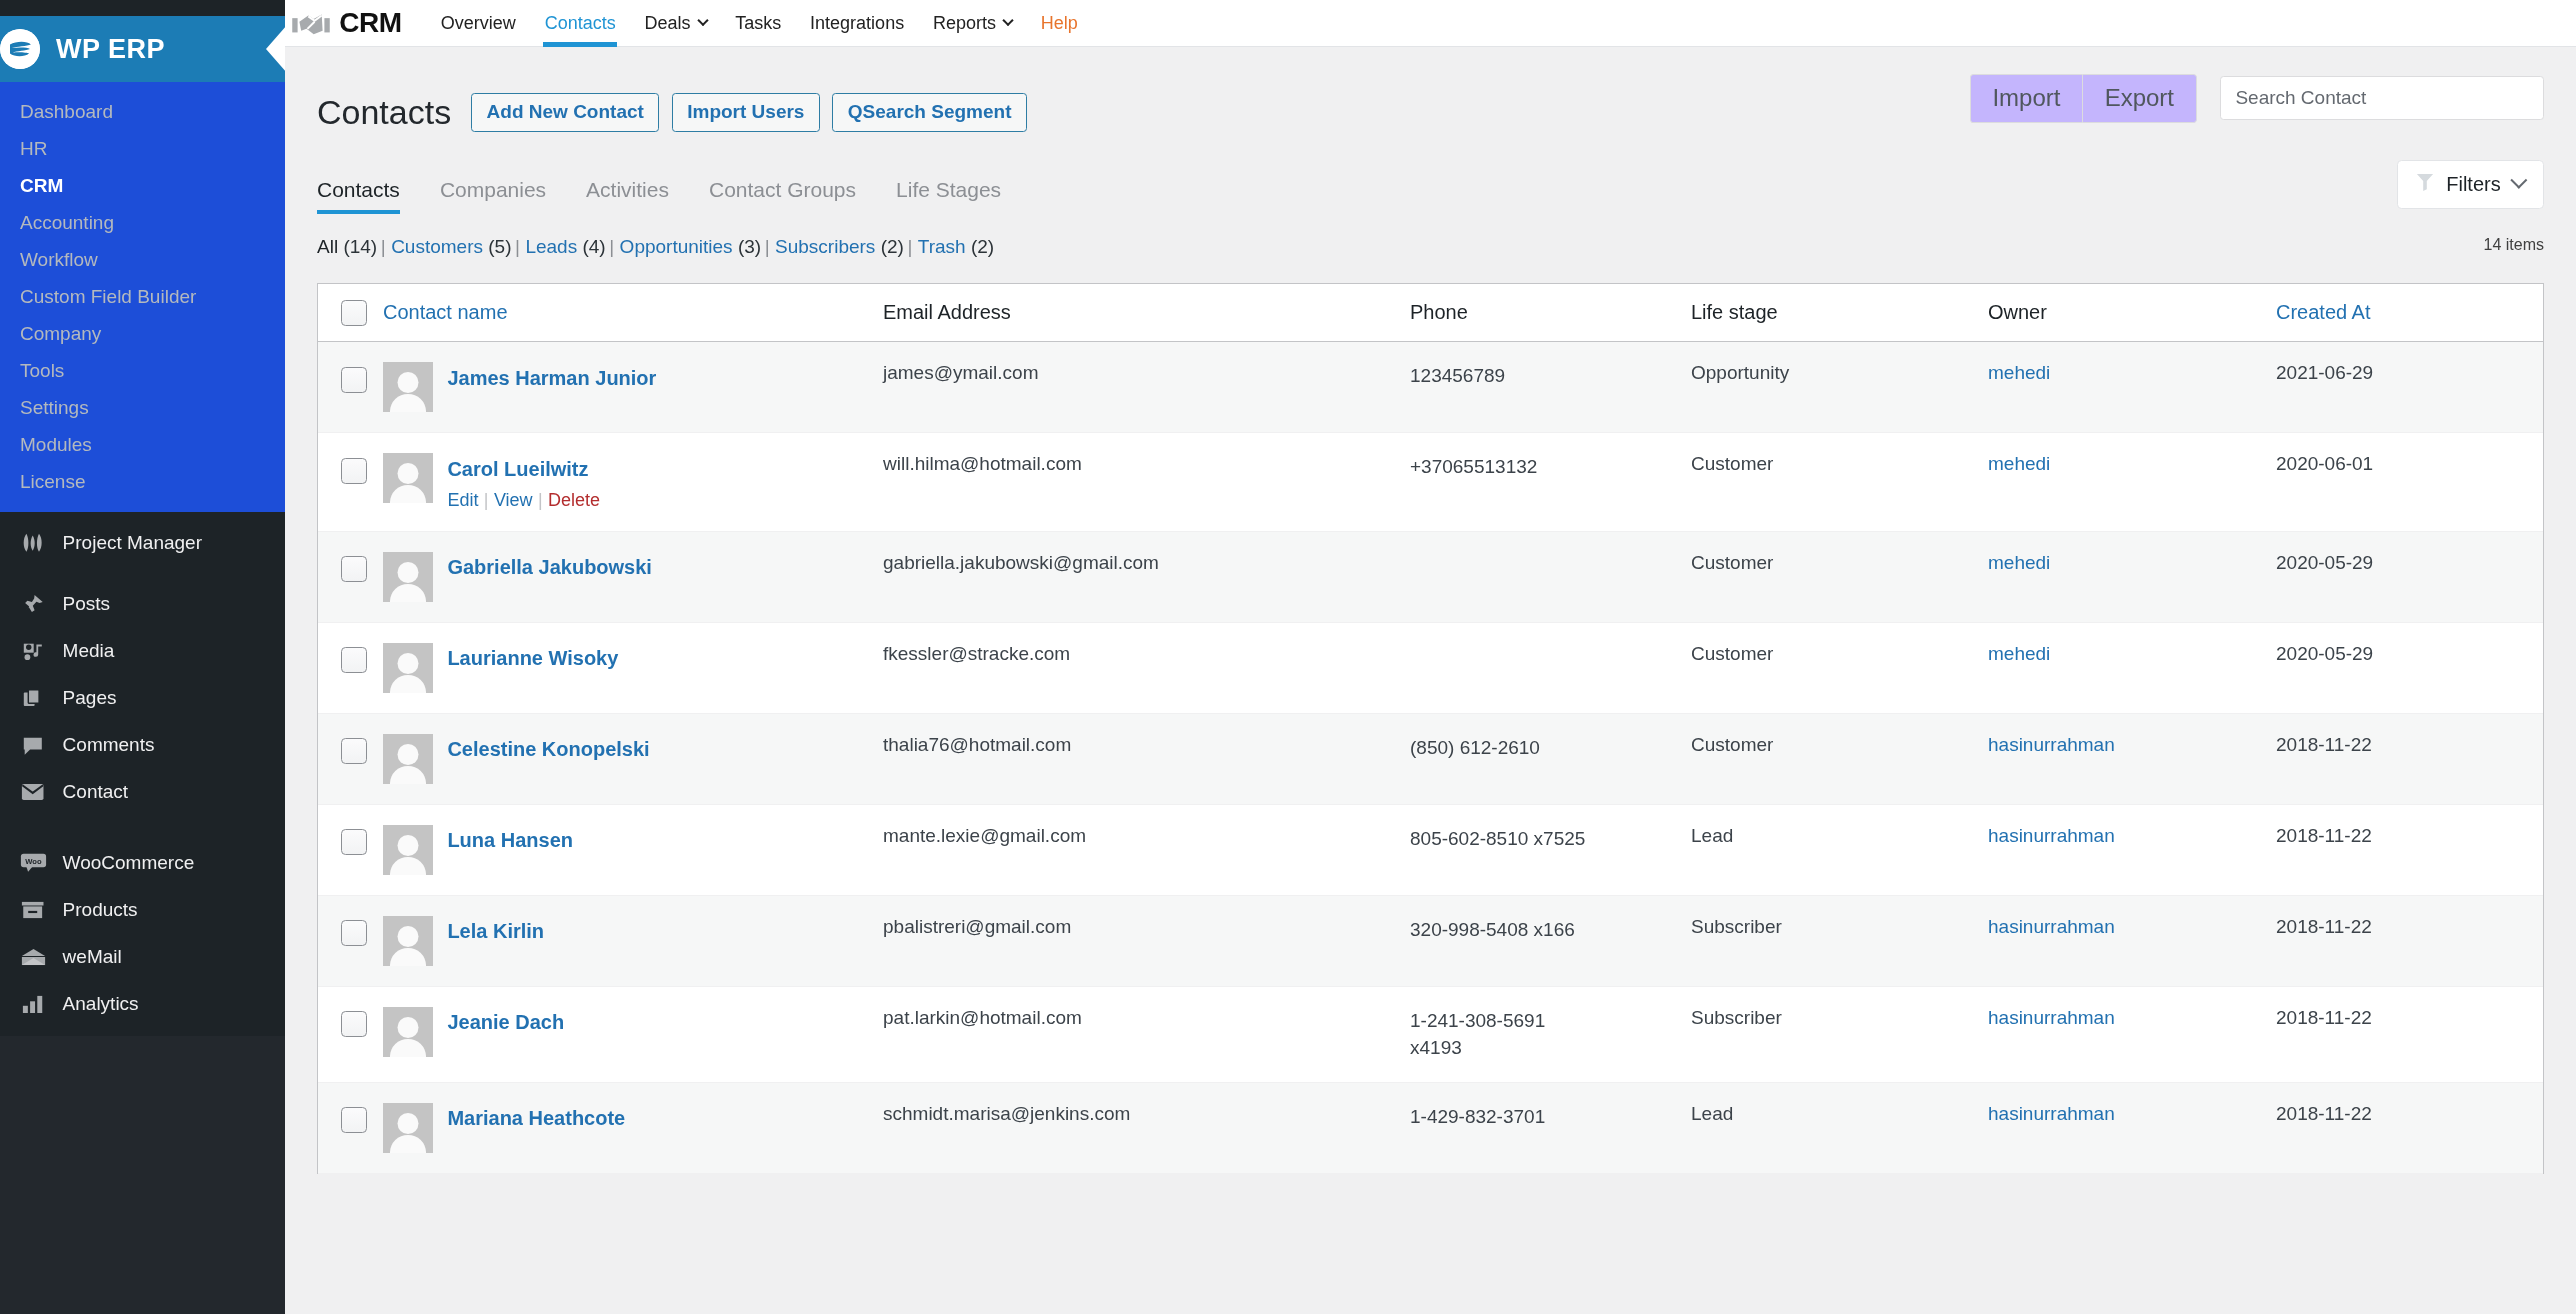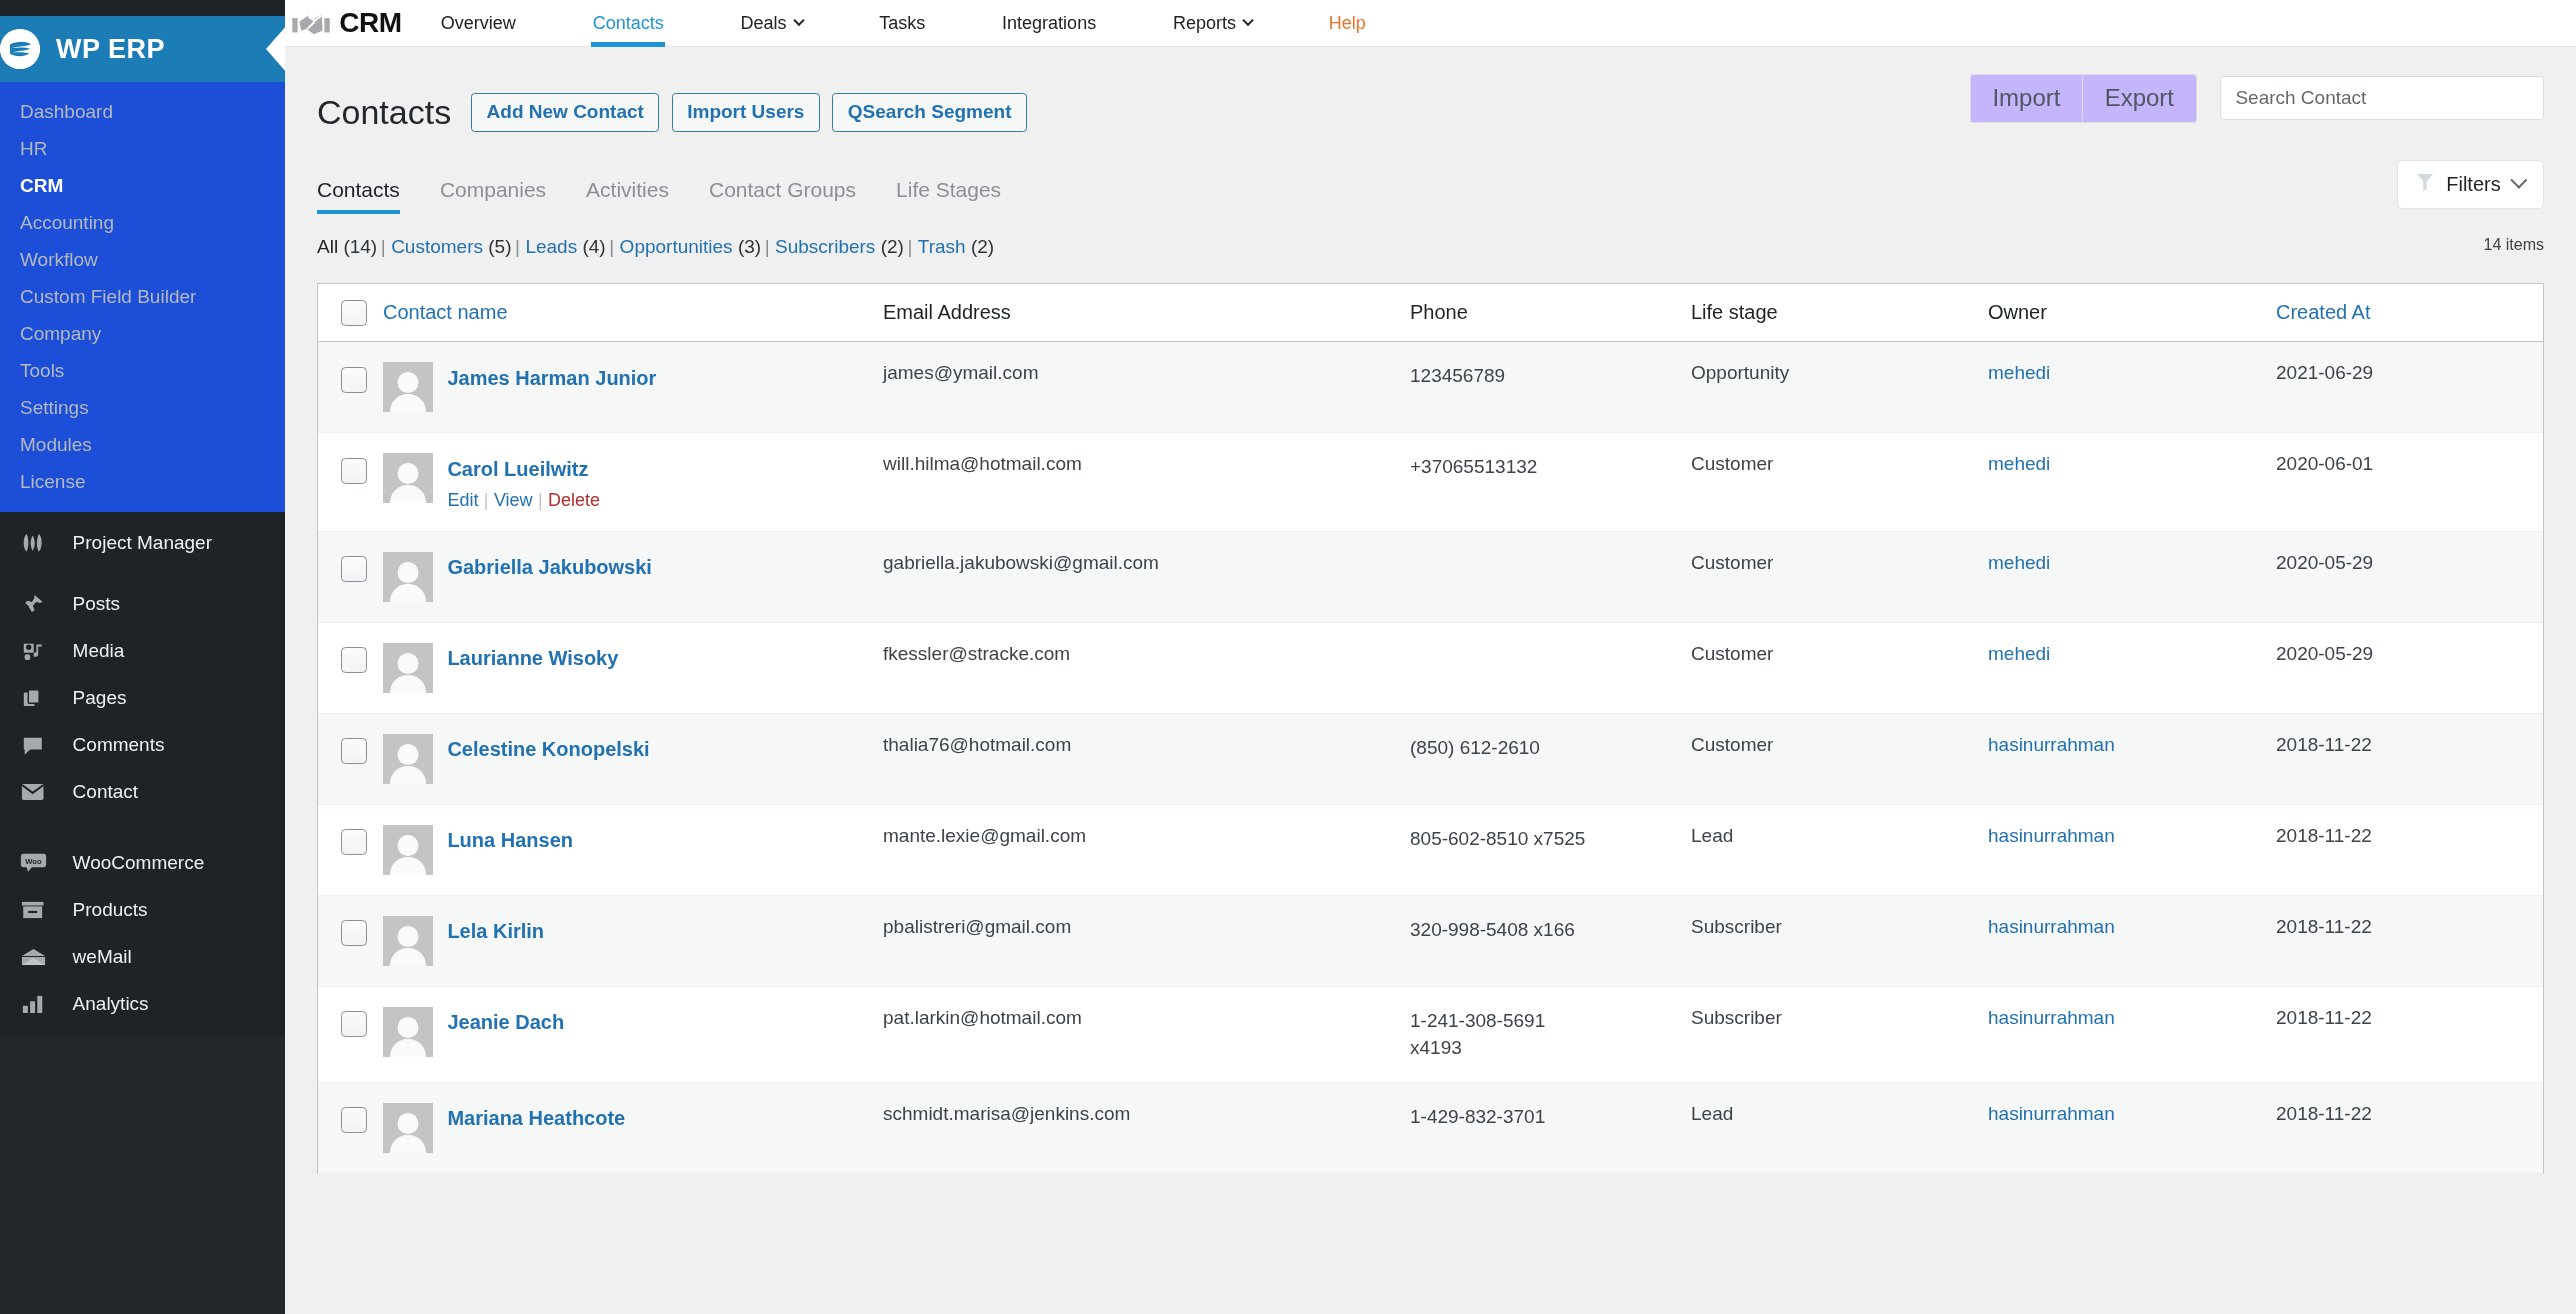--- a/index.html
+++ b/index.html
@@ -60,21 +60,20 @@
   .sb-item.active { color: #fff; font-weight: bold; }
   .sb-section-b { background: #1d2327; padding: 7.2px 0 9px 0; }
   .sb-section-c { background: #1d2327; padding: 5.4px 0 7.2px 0; }
   .sb-section-d { background: #1d2327; padding: 16px 0 9px 0; }
   .sb-row {
     display: flex; align-items: center;
     padding: 10px 0 10px 16px;
     color: #f0f0f1;
     font-size: 19px;
     white-space: nowrap;
-    gap: 10px;
   }
   .sb-row .ico {
     width: 34px; flex: 0 0 34px; height: 27px;
     display: flex; align-items: center; justify-content: center;
     margin-right: 12.6px;
     color: #a7aaad;
   }
   .sb-row .ico svg { display: block; }
   .sb-row .lbl { color: #f0f0f1; }
 
@@ -93,21 +92,21 @@
     align-items: center;
     padding-left: 7.2px;
     border-bottom: 0.9px solid #e2e4e7;
     position: relative;
   }
   .crmbar .crm-ico { margin: 0 9px 0 0; display:flex; align-items:center; }
   .crmbar .crm-title {
     font-size: 28px; font-weight: bold; color: #111; letter-spacing: -0.5px;
     margin-right: 25px;
   }
-  .crmnav { display: flex; align-items: stretch; height: 47px; gap: 48px; }
+  .crmnav { display: flex; align-items: stretch; height: 47px; }
   .crmnav a {
     display: flex; align-items: center;
     font-size: 18px;
     color: #222;
     padding: 0 14.4px;
     text-decoration: none;
     position: relative;
     white-space: nowrap;
   }
   .crmnav a.sel { color: #1f94d4; }

